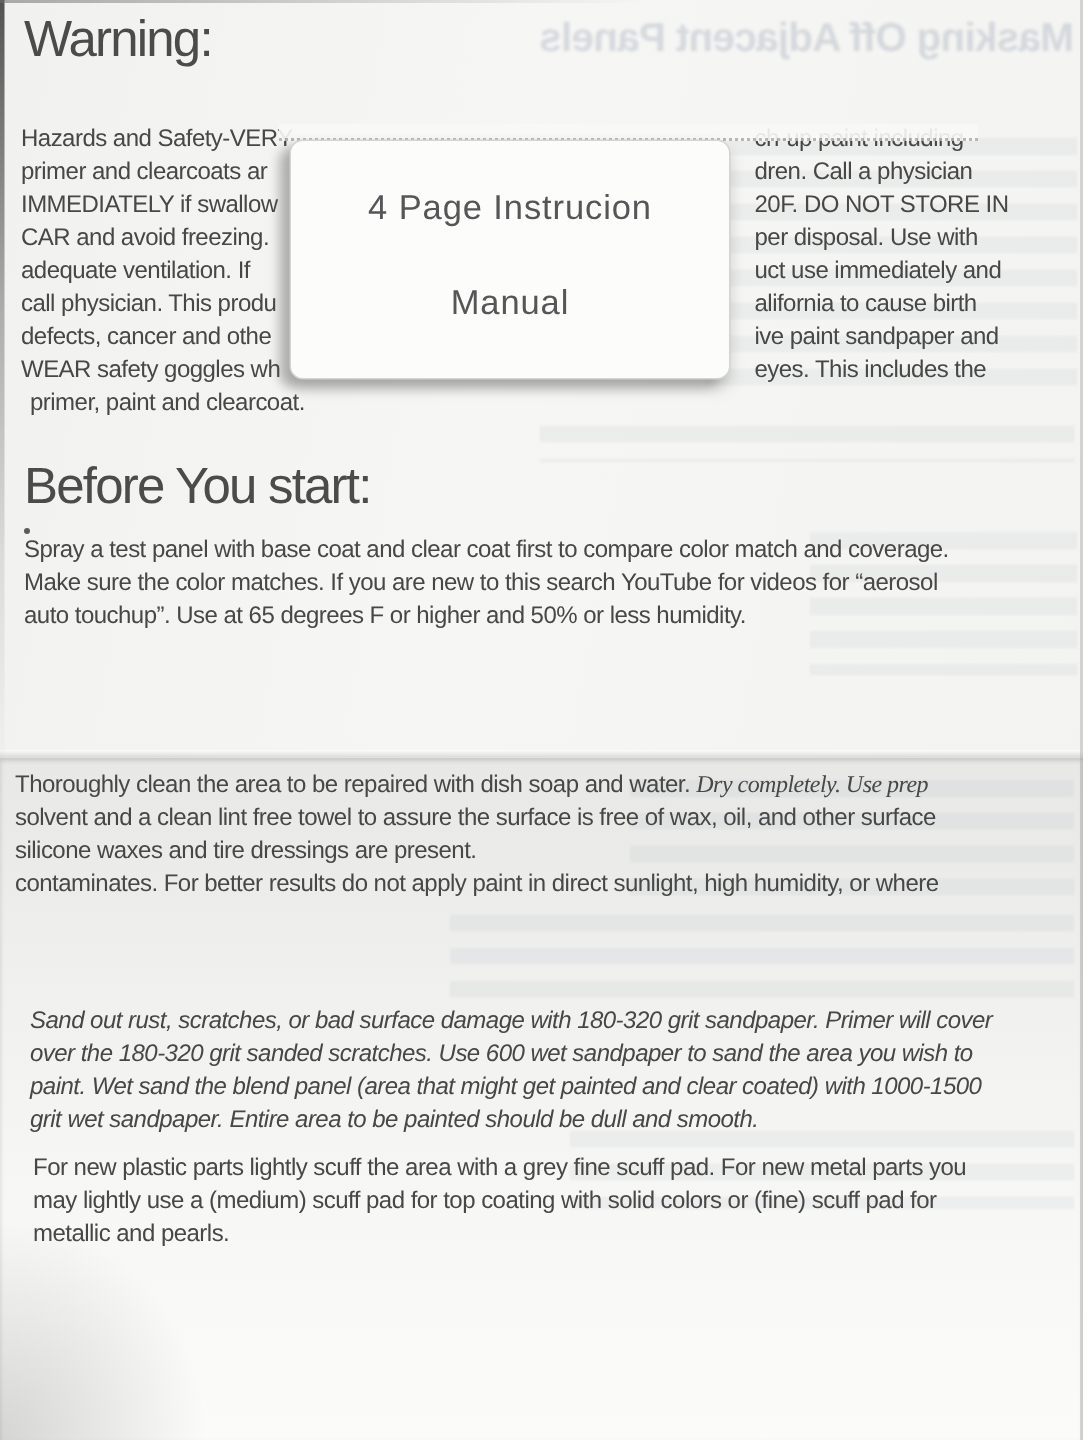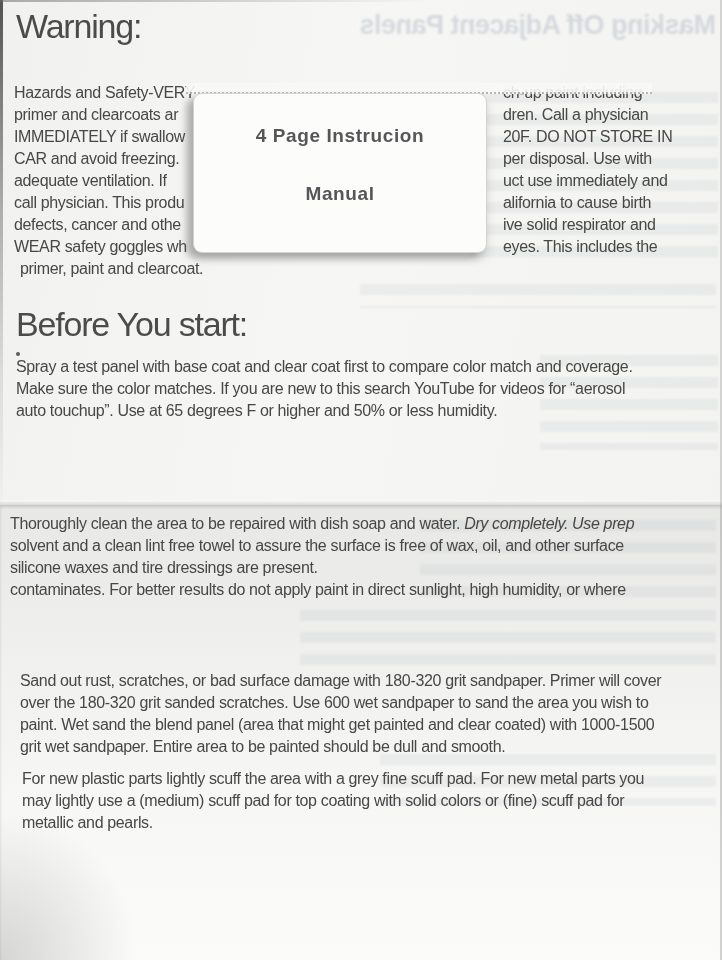--- a/index.html
+++ b/index.html
@@ -36,34 +36,34 @@
   
   .h {
     position:absolute; font-size:34px; font-weight:400; letter-spacing:-1.2px;
     color:#4b4b49; white-space:nowrap; line-height:1.1;
   }
   
   .para { position:absolute; z-index:2; }
   .bl { font-size:16px; letter-spacing:-0.35px; line-height:22px; white-space:nowrap; color:#474745; }
   .wline { position:relative; height:22px; }
   .wl-right { position:absolute; left:489px; top:0; }
-  .it { font-style:italic; }
+  .it { font-style:italic;font-family:Liberation Serif, serif; }
   
   .stray-dot { position:absolute; left:16px; top:352px; width:4px; height:4px;
     border-radius:50%; background:#5b5b59; z-index:2; }
   
   .perf { position:absolute; left:186px; top:83px; width:466px; height:11px; z-index:4;
     background:#f9f9f7; border-bottom:2px dotted #b2b2b0; opacity:0.9; }
   
   .sticker {
     position:absolute; left:193px; top:93px; width:294px; height:160px; z-index:6;
     background:#fcfcfb; border:1px solid #d4d4d2; border-radius:9px; text-align:center;
     box-shadow:-7px 5px 7px rgba(95,95,93,0.40), 0 6px 9px rgba(110,110,108,0.26);
   }
-  .sticker-line { font-size:19px; font-weight:bold; color:#565658; letter-spacing:0.6px; }
+  .sticker-line { font-size:23px; font-weight:normal; color:#565658; letter-spacing:0.6px; }
   .sticker-line.l1 { margin-top:31px; }
   .sticker-line.l2 { margin-top:36px; }
   
   .ghost-heading {
     position:absolute; top:10px; left:318px; width:398px; z-index:1;
     font-size:27px; font-weight:bold; letter-spacing:-0.5px; white-space:nowrap;
     color:rgba(148,160,178,0.33); transform:scaleX(-1); filter:blur(1.2px);
   }
   .ghost-stripes { position:absolute; z-index:1; filter:blur(1px);
     background:repeating-linear-gradient(180deg, rgba(152,162,178,0.11) 0px, rgba(152,162,178,0.11) 11px, rgba(0,0,0,0) 11px, rgba(0,0,0,0) 22px); }
@@ -112,21 +112,21 @@
     <div class="wline bl">
       <span>adequate ventilation. If</span>
       <span class="wl-right">uct use immediately and</span>
     </div>
     <div class="wline bl">
       <span>call physician. This produ</span>
       <span class="wl-right">alifornia to cause birth</span>
     </div>
     <div class="wline bl">
       <span>defects, cancer and othe</span>
-      <span class="wl-right">ive solid respirator and</span>
+      <span class="wl-right">ive paint sandpaper and</span>
     </div>
     <div class="wline bl">
       <span>WEAR safety goggles wh</span>
       <span class="wl-right">eyes. This includes the</span>
     </div>
     <div class="wline bl">
       <span style="margin-left:6px;">primer, paint and clearcoat.</span>
     </div>
   </div>
 
@@ -149,21 +149,21 @@
   <div class="para" style="left:10px; top:513px;">
     <div class="bl">
       <span>Thoroughly clean the area to be repaired with dish soap and water.  </span><span class="it">Dry completely. Use prep</span>
     </div>
     <div class="bl">solvent and a clean lint free towel to assure the surface is free of wax, oil, and other surface</div>
     <div class="bl">silicone waxes and tire dressings are present.</div>
     <div class="bl">contaminates. For better results do not apply paint in direct sunlight, high humidity, or where</div>
   </div>
 
 
-  <div class="para" style="left:20px; top:670px;">
+  <div class="para" style="left:20px; top:670px;font-style:italic;">
     <div class="bl">Sand out rust, scratches, or bad surface damage with 180-320 grit sandpaper. Primer will cover</div>
     <div class="bl">over the 180-320 grit sanded scratches. Use 600 wet sandpaper to sand the area you wish to</div>
     <div class="bl">paint. Wet sand the blend panel (area that might get painted and clear coated) with 1000-1500</div>
     <div class="bl">grit wet sandpaper. Entire area to be painted should be dull and smooth.</div>
   </div>
 
   <div class="para" style="left:22px; top:768px;">
     <div class="bl">For new plastic parts lightly scuff the area with a grey fine scuff pad. For new metal parts you</div>
     <div class="bl">may lightly use a (medium) scuff pad for top coating with solid colors or (fine) scuff pad for</div>
     <div class="bl">metallic and pearls.</div>

